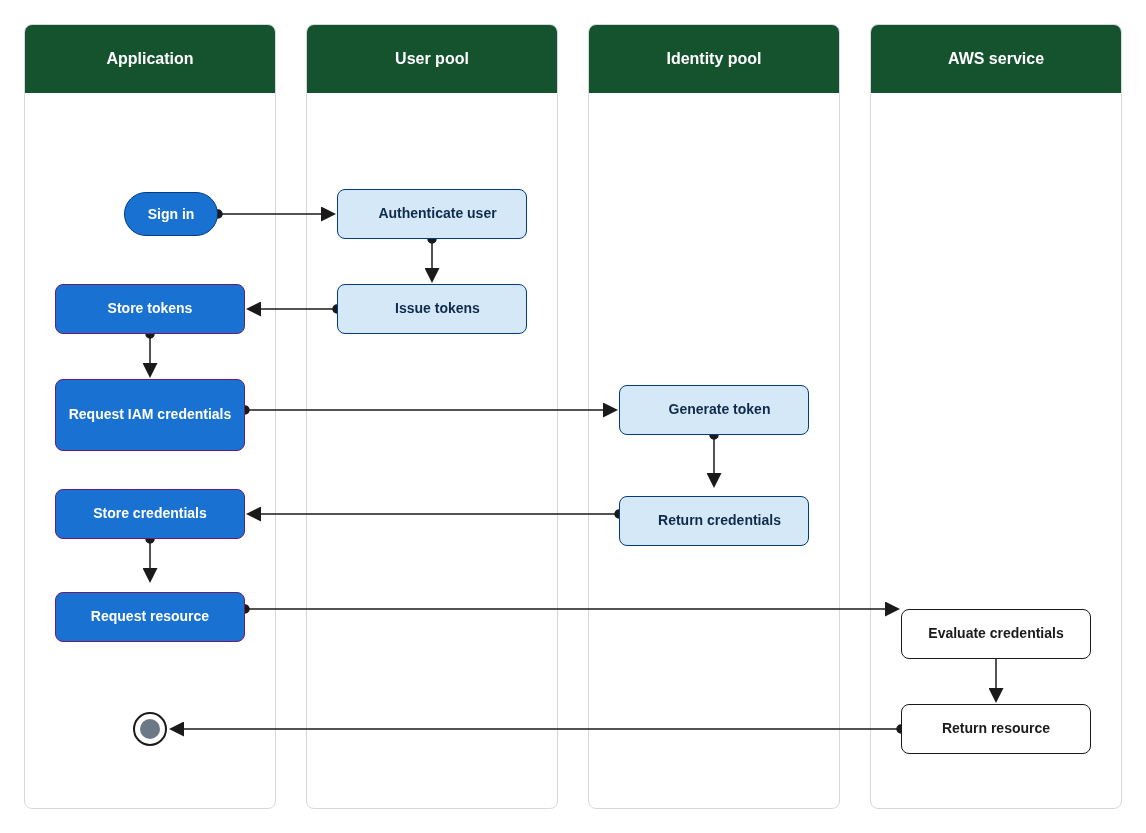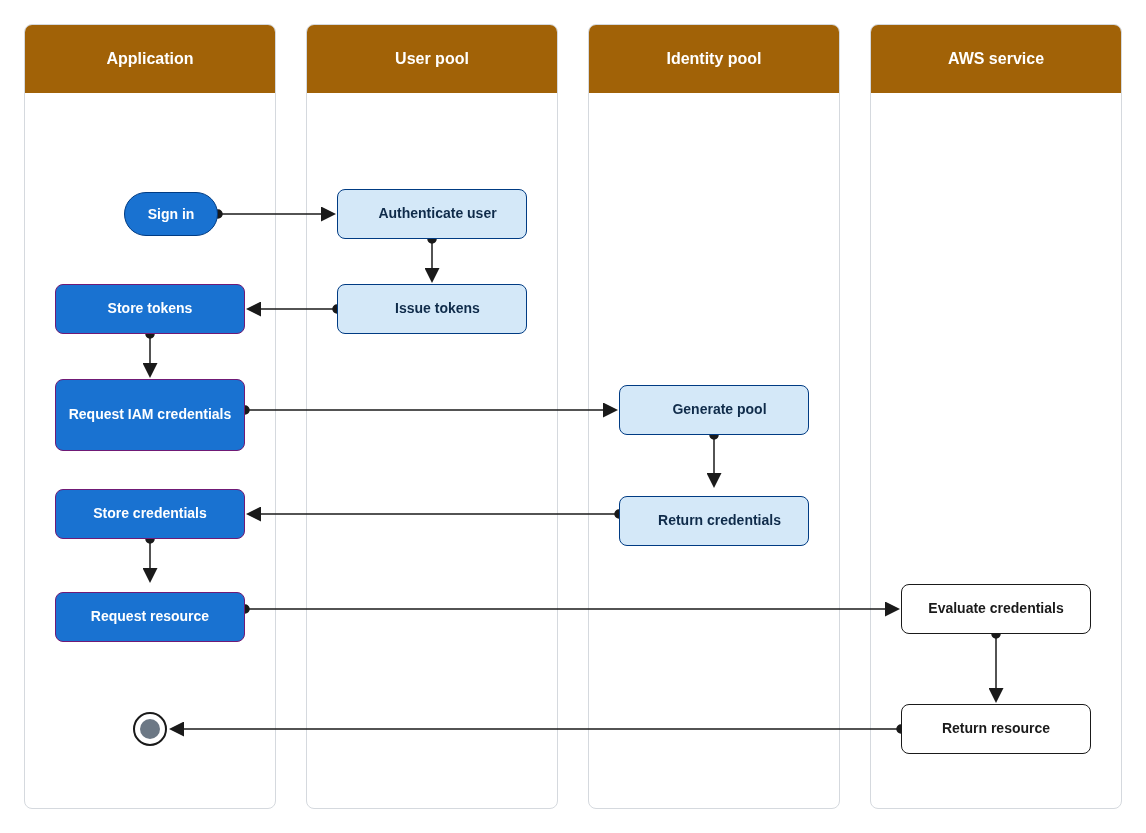--- a/index.html
+++ b/index.html
@@ -19,21 +19,21 @@
     top: 0;
     width: 252px;
     height: 785px;
     border: 1px solid #d5d9de;
     border-radius: 8px;
     background: #fff;
   }
   .lane-header {
     width: 100%;
     height: 68px;
-    background: #a16207;
+    background: #14532d;
     color: #fff;
     font-weight: 600;
     font-size: 16px;
     display: flex;
     align-items: center;
     justify-content: center;
     border-top-left-radius: 7px;
     border-top-right-radius: 7px;
   }
   .node {
@@ -165,32 +165,32 @@
   <div class="node light" style="left:313px;top:260px;width:190px;height:50px">
     <span>Issue tokens</span>
   </div>
   <div class="node dark" style="left:31px;top:260px;width:190px;height:50px">
     <span>Store tokens</span>
   </div>
   <div class="node dark" style="left:31px;top:355px;width:190px;height:72px">
     <span>Request IAM credentials</span>
   </div>
   <div class="node light" style="left:595px;top:361px;width:190px;height:50px">
-    <span>Generate pool</span>
+    <span>Generate token</span>
   </div>
   <div class="node light" style="left:595px;top:472px;width:190px;height:50px">
     <span>Return credentials</span>
   </div>
   <div class="node dark" style="left:31px;top:465px;width:190px;height:50px">
     <span>Store credentials</span>
   </div>
   <div class="node dark" style="left:31px;top:568px;width:190px;height:50px">
     <span>Request resource</span>
   </div>
-  <div class="node white" style="left:877px;top:560px;width:190px;height:50px">
+  <div class="node white" style="left:877px;top:585px;width:190px;height:50px">
     <span>Evaluate credentials</span>
   </div>
   <div class="node white" style="left:877px;top:680px;width:190px;height:50px">
     <span>Return resource</span>
   </div>
 
   <div class="endcircle" style="left:109px;top:688px">
     <div class="endcircle-inner"></div>
   </div>
 

